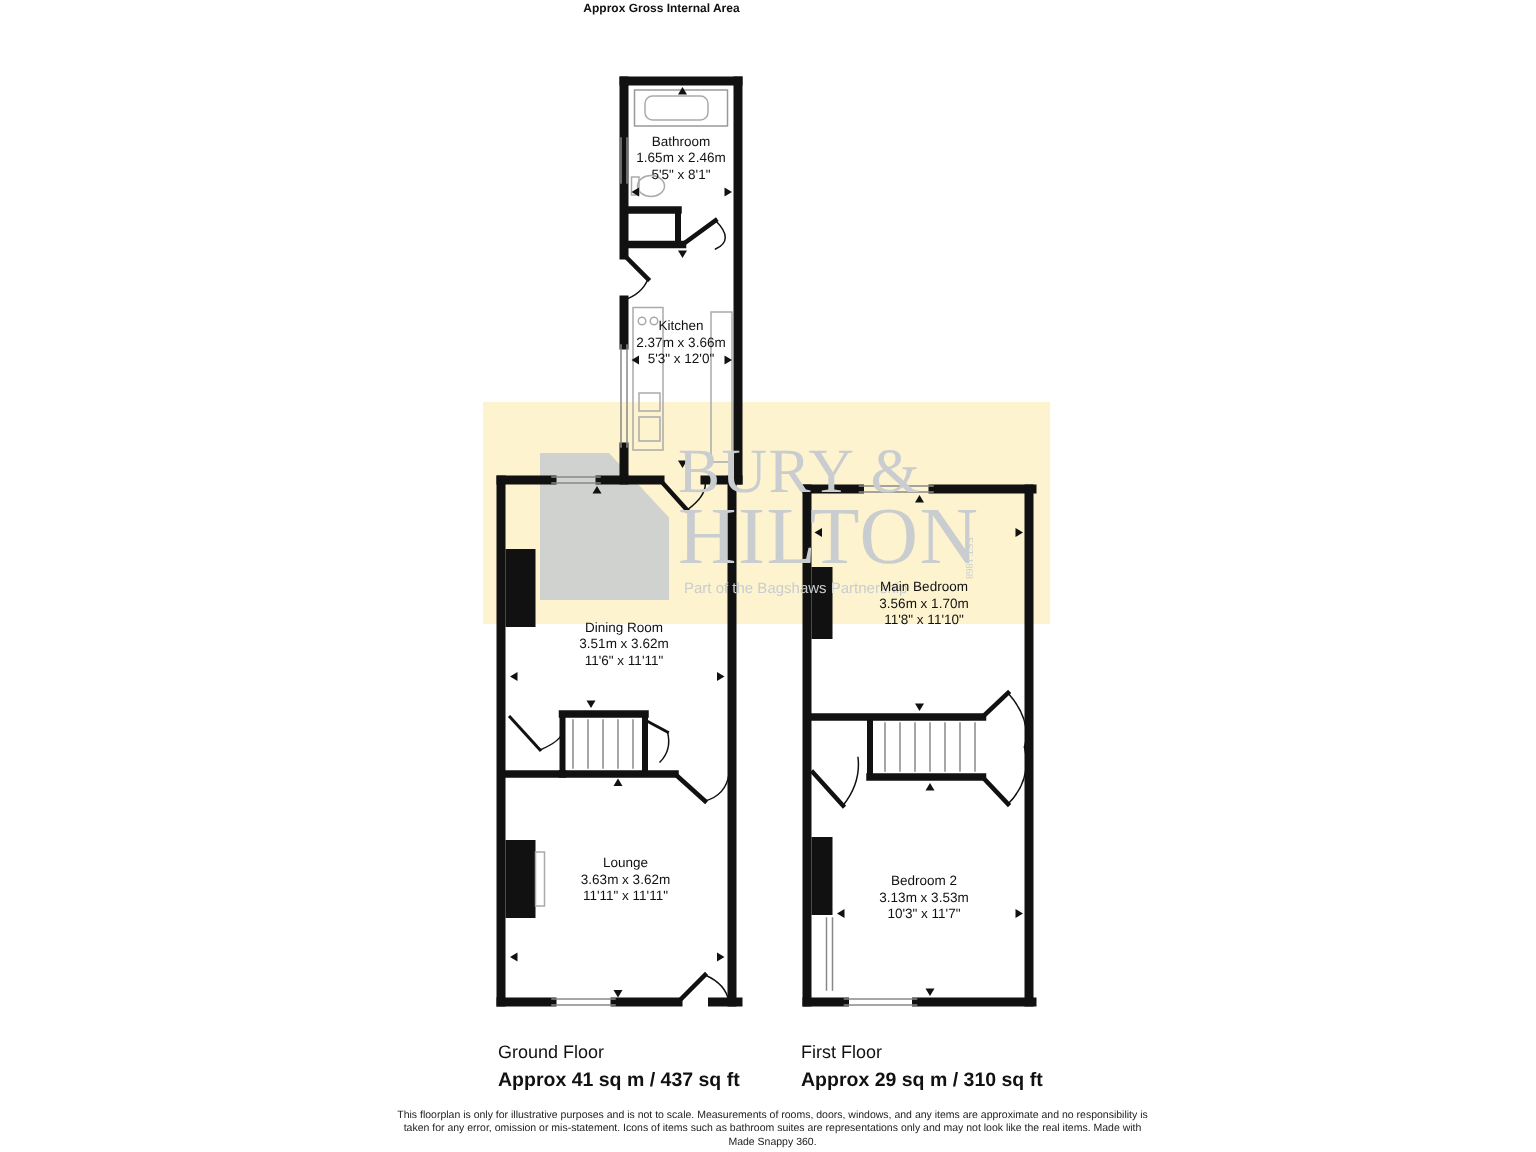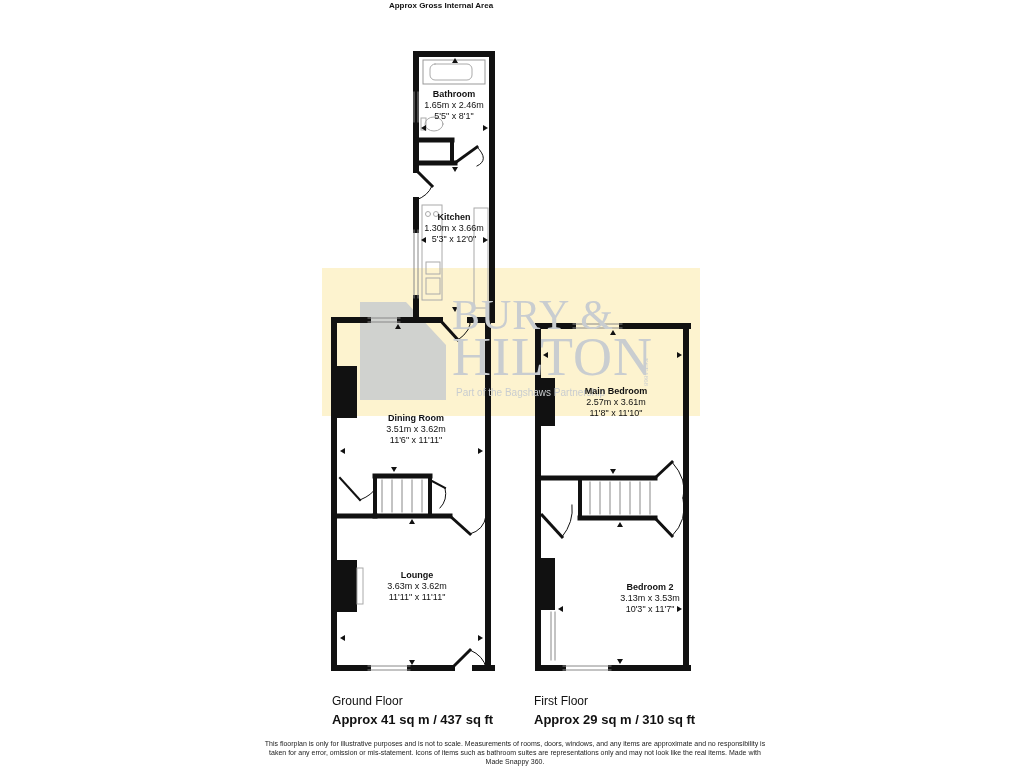--- a/index.html
+++ b/index.html
@@ -1,20 +1,20 @@
 <!DOCTYPE html>
 <html><head>
 <meta charset="utf-8">
 <style>
   html, body { margin: 0; padding: 0; background: #ffffff; }
   body { width: 1024px; height: 768px; position: relative; overflow: hidden; font-family: "Liberation Sans", sans-serif; color: #111; }
   .hdr { position: absolute; top: 1px; left: 0; width: 882px; text-align: center; font-size: 8px; font-weight: bold; line-height: 10px; }
   svg.plan { position: absolute; left: 0; top: 0; }
   .room-label { position: absolute; text-align: center; font-size: 9px; line-height: 11px; transform: translateX(-50%); white-space: nowrap; }
-  .room-label .nm { font-weight: bold; }
+  .room-label .nm { font-weight: normal; }
   .floor-title { position: absolute; font-size: 12px; }
   .floor-area { position: absolute; font-size: 13px; font-weight: bold; }
   .disclaimer { position: absolute; top: 739px; left: 262px; width: 506px; text-align: center; font-size: 7px; line-height: 9px; color: #222; }
   .wm { position: absolute; color: #c9cdd0; font-family: "Liberation Serif", serif; }
 </style>
 </head>
 <body>
 
 <div class="hdr">
   <div>Approx Gross Internal Area</div>
@@ -188,39 +188,39 @@
 <div class="wm" style="left:456px;top:387px;font-size:10px;font-family:'Liberation Sans',sans-serif;">Part of the Bagshaws Partnership</div>
 <div class="wm" style="left:650px;top:358px;font-size:7px;transform:rotate(90deg);transform-origin:left top;">EST 1868</div>
 
 <div class="room-label" style="left:454px;top:89px;">
   <div class="nm">Bathroom</div>
   <div>1.65m x 2.46m</div>
   <div>5'5" x 8'1"</div>
 </div>
 <div class="room-label" style="left:454px;top:212px;">
   <div class="nm">Kitchen</div>
-  <div>1.30m x 3.66m</div>
+  <div>2.37m x 3.66m</div>
   <div>5'3" x 12'0"</div>
 </div>
 <div class="room-label" style="left:416px;top:382px;margin-top:31px;">
   <div class="nm">Dining Room</div>
   <div>3.51m x 3.62m</div>
   <div>11'6" x 11'11"</div>
 </div>
 <div class="room-label" style="left:417px;top:570px;">
   <div class="nm">Lounge</div>
   <div>3.63m x 3.62m</div>
   <div>11'11" x 11'11"</div>
 </div>
 <div class="room-label" style="left:616px;top:386px;text-align:center;">
   <div class="nm">Main Bedroom</div>
-  <div>2.57m x 3.61m</div>
+  <div>3.56m x 1.70m</div>
   <div>11'8" x 11'10"</div>
 </div>
-<div class="room-label" style="left:616px;top:582px;margin-left:34px;">
+<div class="room-label" style="left:616px;top:582px;">
   <div class="nm">Bedroom 2</div>
   <div>3.13m x 3.53m</div>
   <div>10'3" x 11'7"</div>
 </div>
 
 <div class="floor-title" style="left:332px;top:694px;">Ground Floor</div>
 <div class="floor-area" style="left:332px;top:712px;">Approx 41 sq m / 437 sq ft</div>
 <div class="floor-title" style="left:534px;top:694px;">First Floor</div>
 <div class="floor-area" style="left:534px;top:712px;">Approx 29 sq m / 310 sq ft</div>
 

